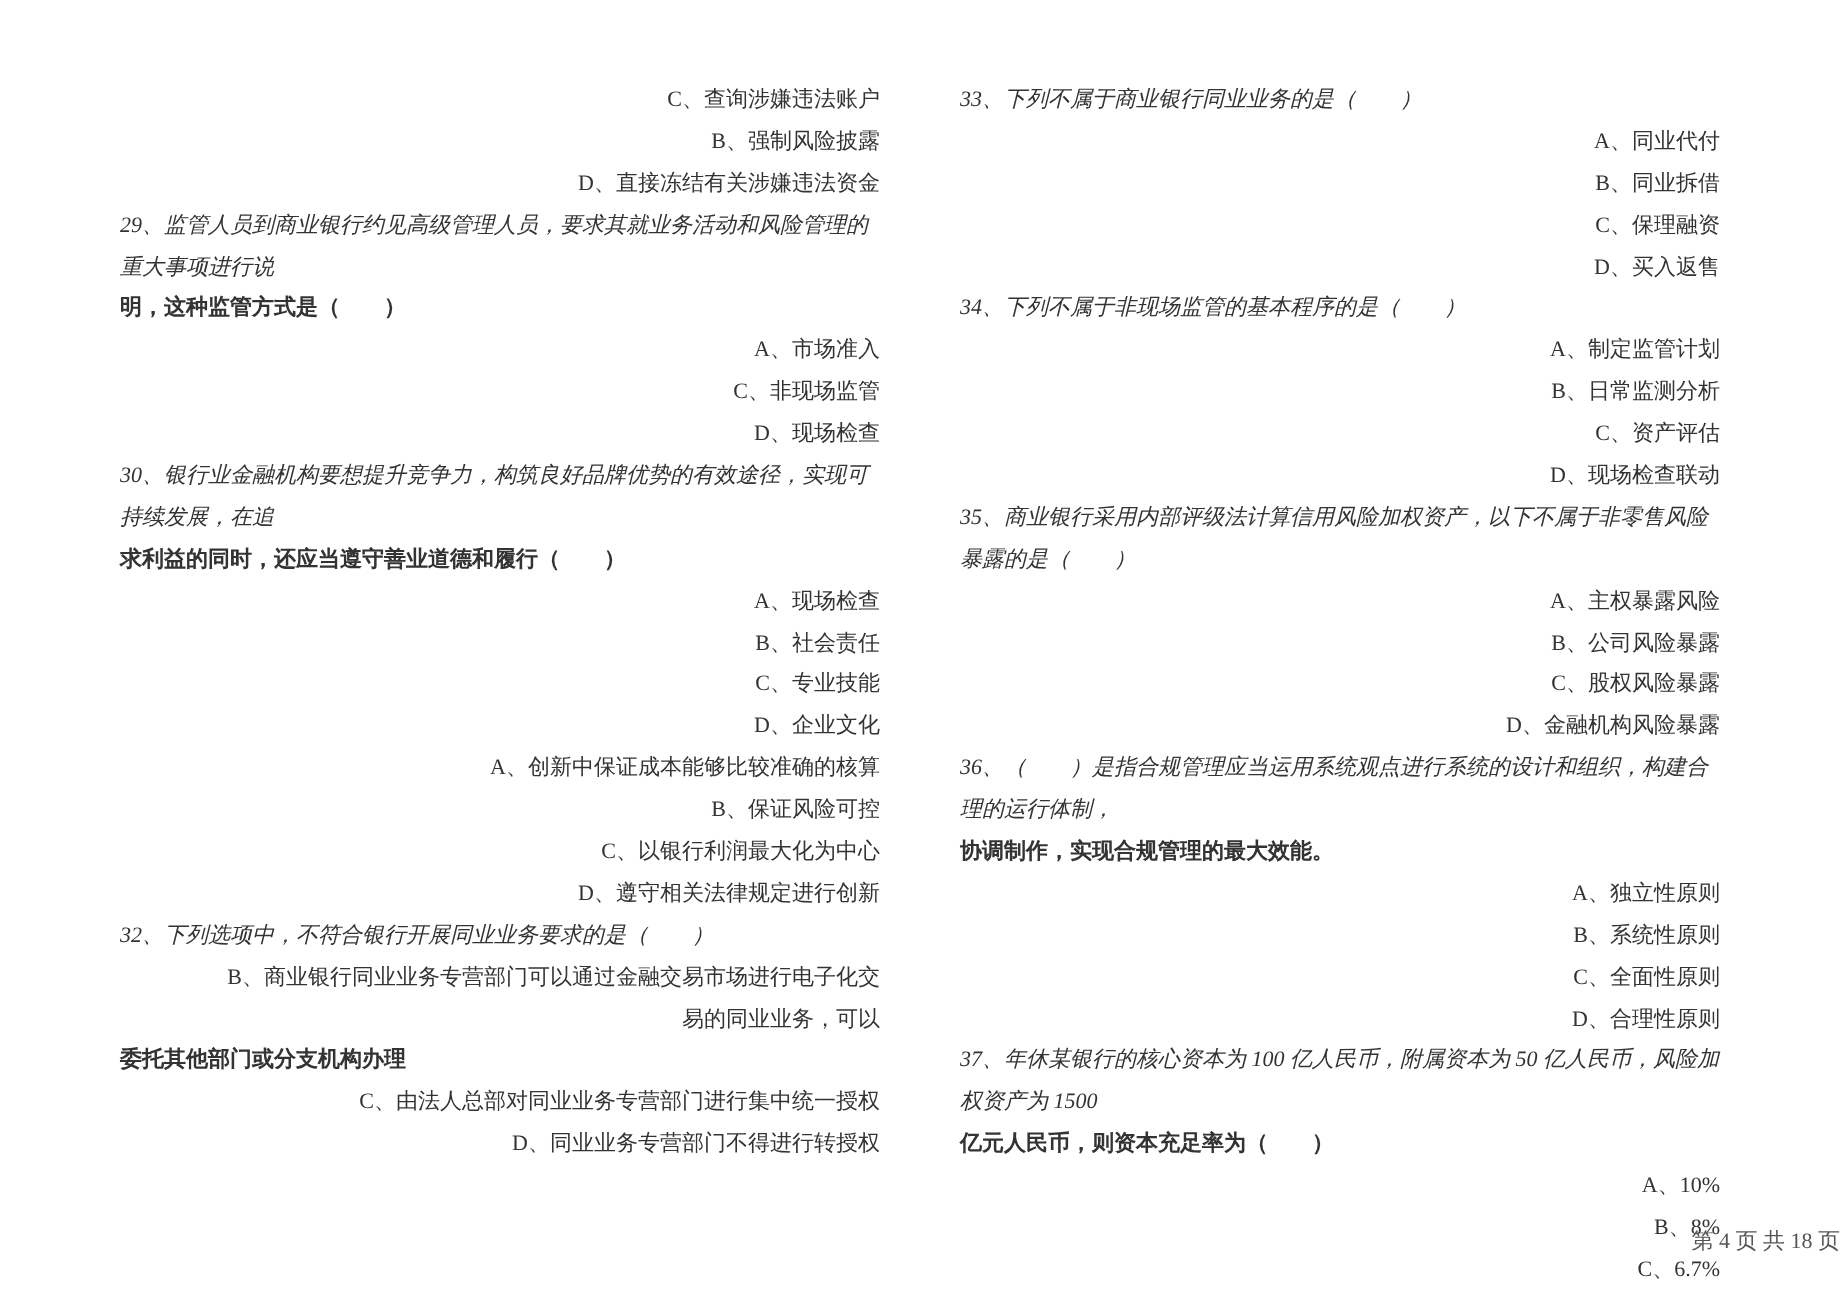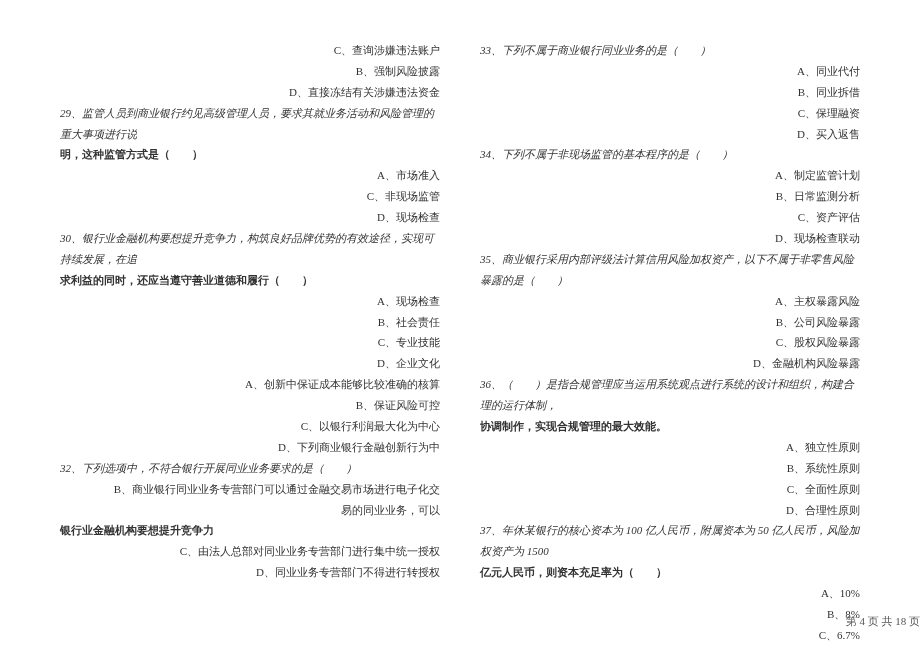--- a/index.html
+++ b/index.html
@@ -78,27 +78,27 @@
       <span>求利益的同时，还应当遵守善业道德和履行（　　）</span>
     </div>
     <div class="option"><span>A、</span><span>现场检查</span></div>
     <div class="option"><span>B、</span><span>社会责任</span></div>
     <div class="option"><span>C、</span><span>专业技能</span></div>
     <div class="option"><span>D、</span><span>企业文化</span></div>
 
     <div class="option"><span>A、</span><span>创新中保证成本能够比较准确的核算</span></div>
     <div class="option"><span>B、</span><span>保证风险可控</span></div>
     <div class="option"><span>C、</span><span>以银行利润最大化为中心</span></div>
-    <div class="option"><span>D、</span><span>下列商业银行金融创新行为中</span></div>
+    <div class="option"><span>D、</span><span>遵守相关法律规定进行创新</span></div>
 
     <div class="question">
       <span>32、</span><span>下列选项中，不符合银行开展同业业务要求的是（　　）</span>
     </div>
     <div class="option"><span>B、</span><span>商业银行同业业务专营部门可以通过金融交易市场进行电子化交易的同业业务，可以</span></div>
-    <div class="question-cont"><span>银行业金融机构要想提升竞争力</span></div>
+    <div class="question-cont"><span>委托其他部门或分支机构办理</span></div>
     <div class="option"><span>C、</span><span>由法人总部对同业业务专营部门进行集中统一授权</span></div>
     <div class="option"><span>D、</span><span>同业业务专营部门不得进行转授权</span></div>
 
   </div>
 
   <div class="col">
 
     <div class="question">
       <span>33、</span><span>下列不属于商业银行同业业务的是（　　）</span>
     </div>

